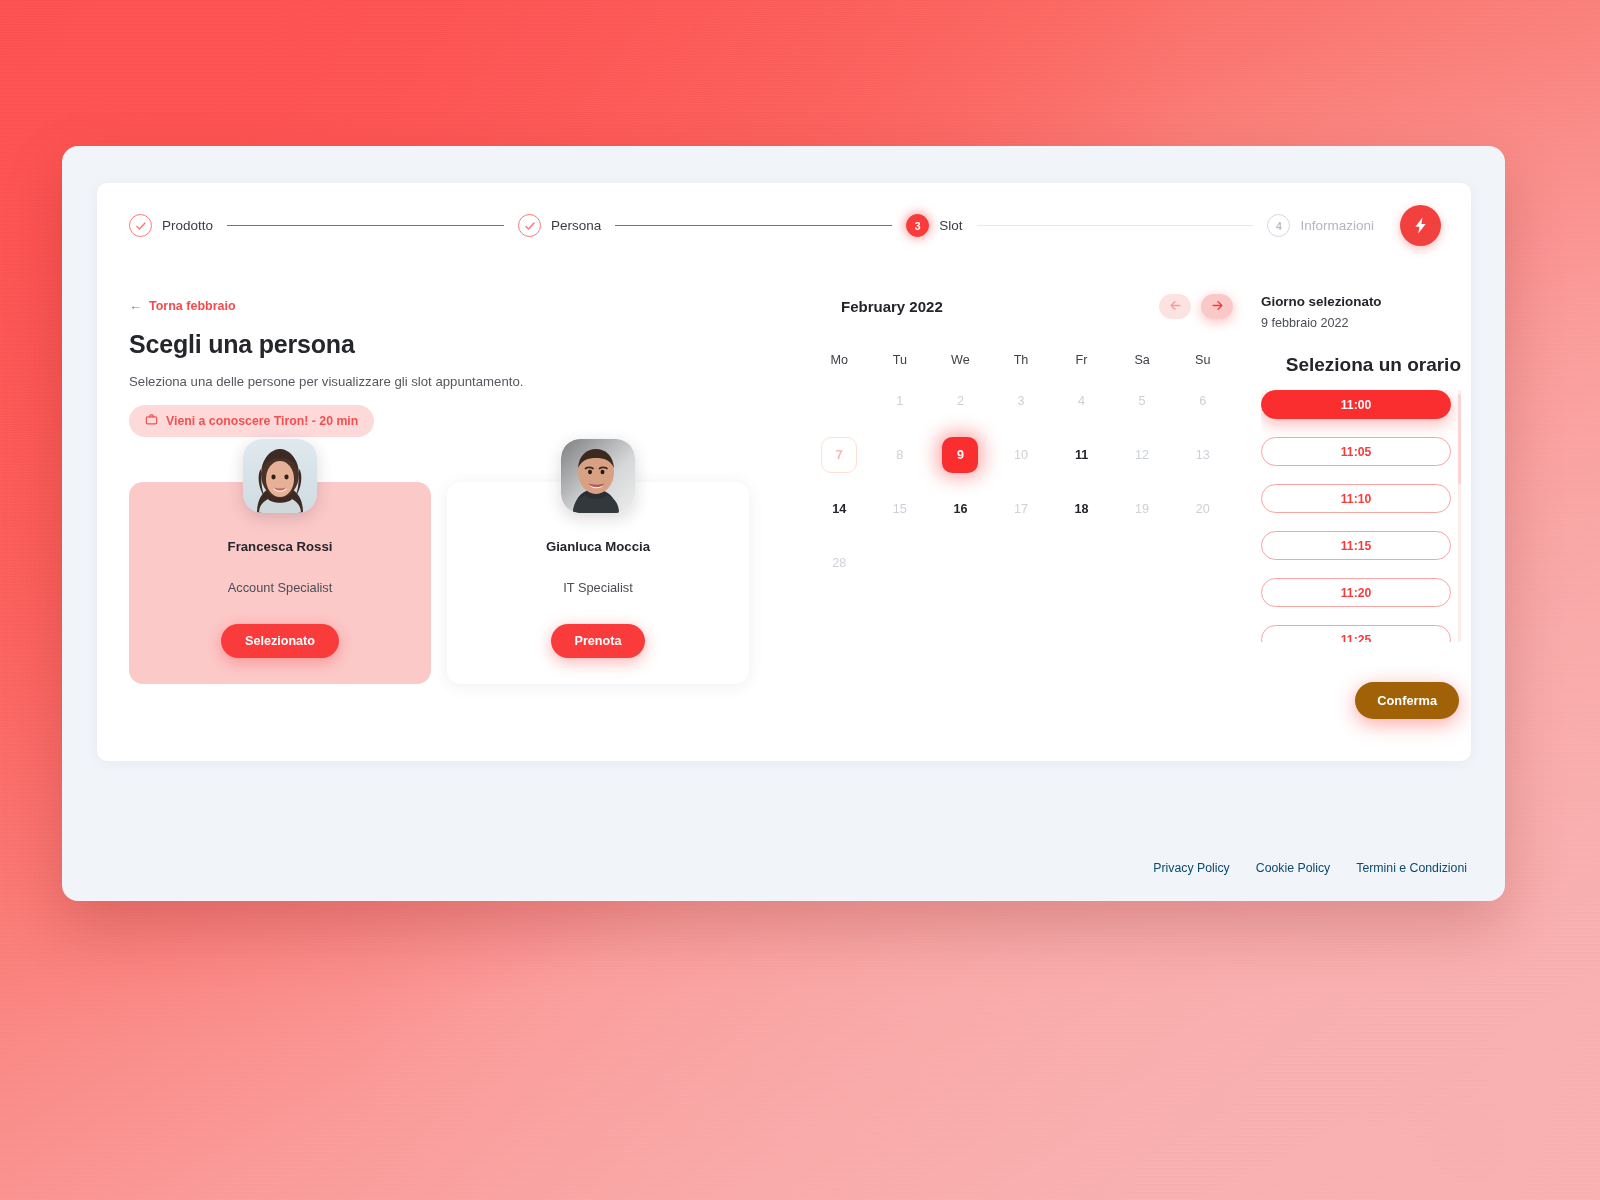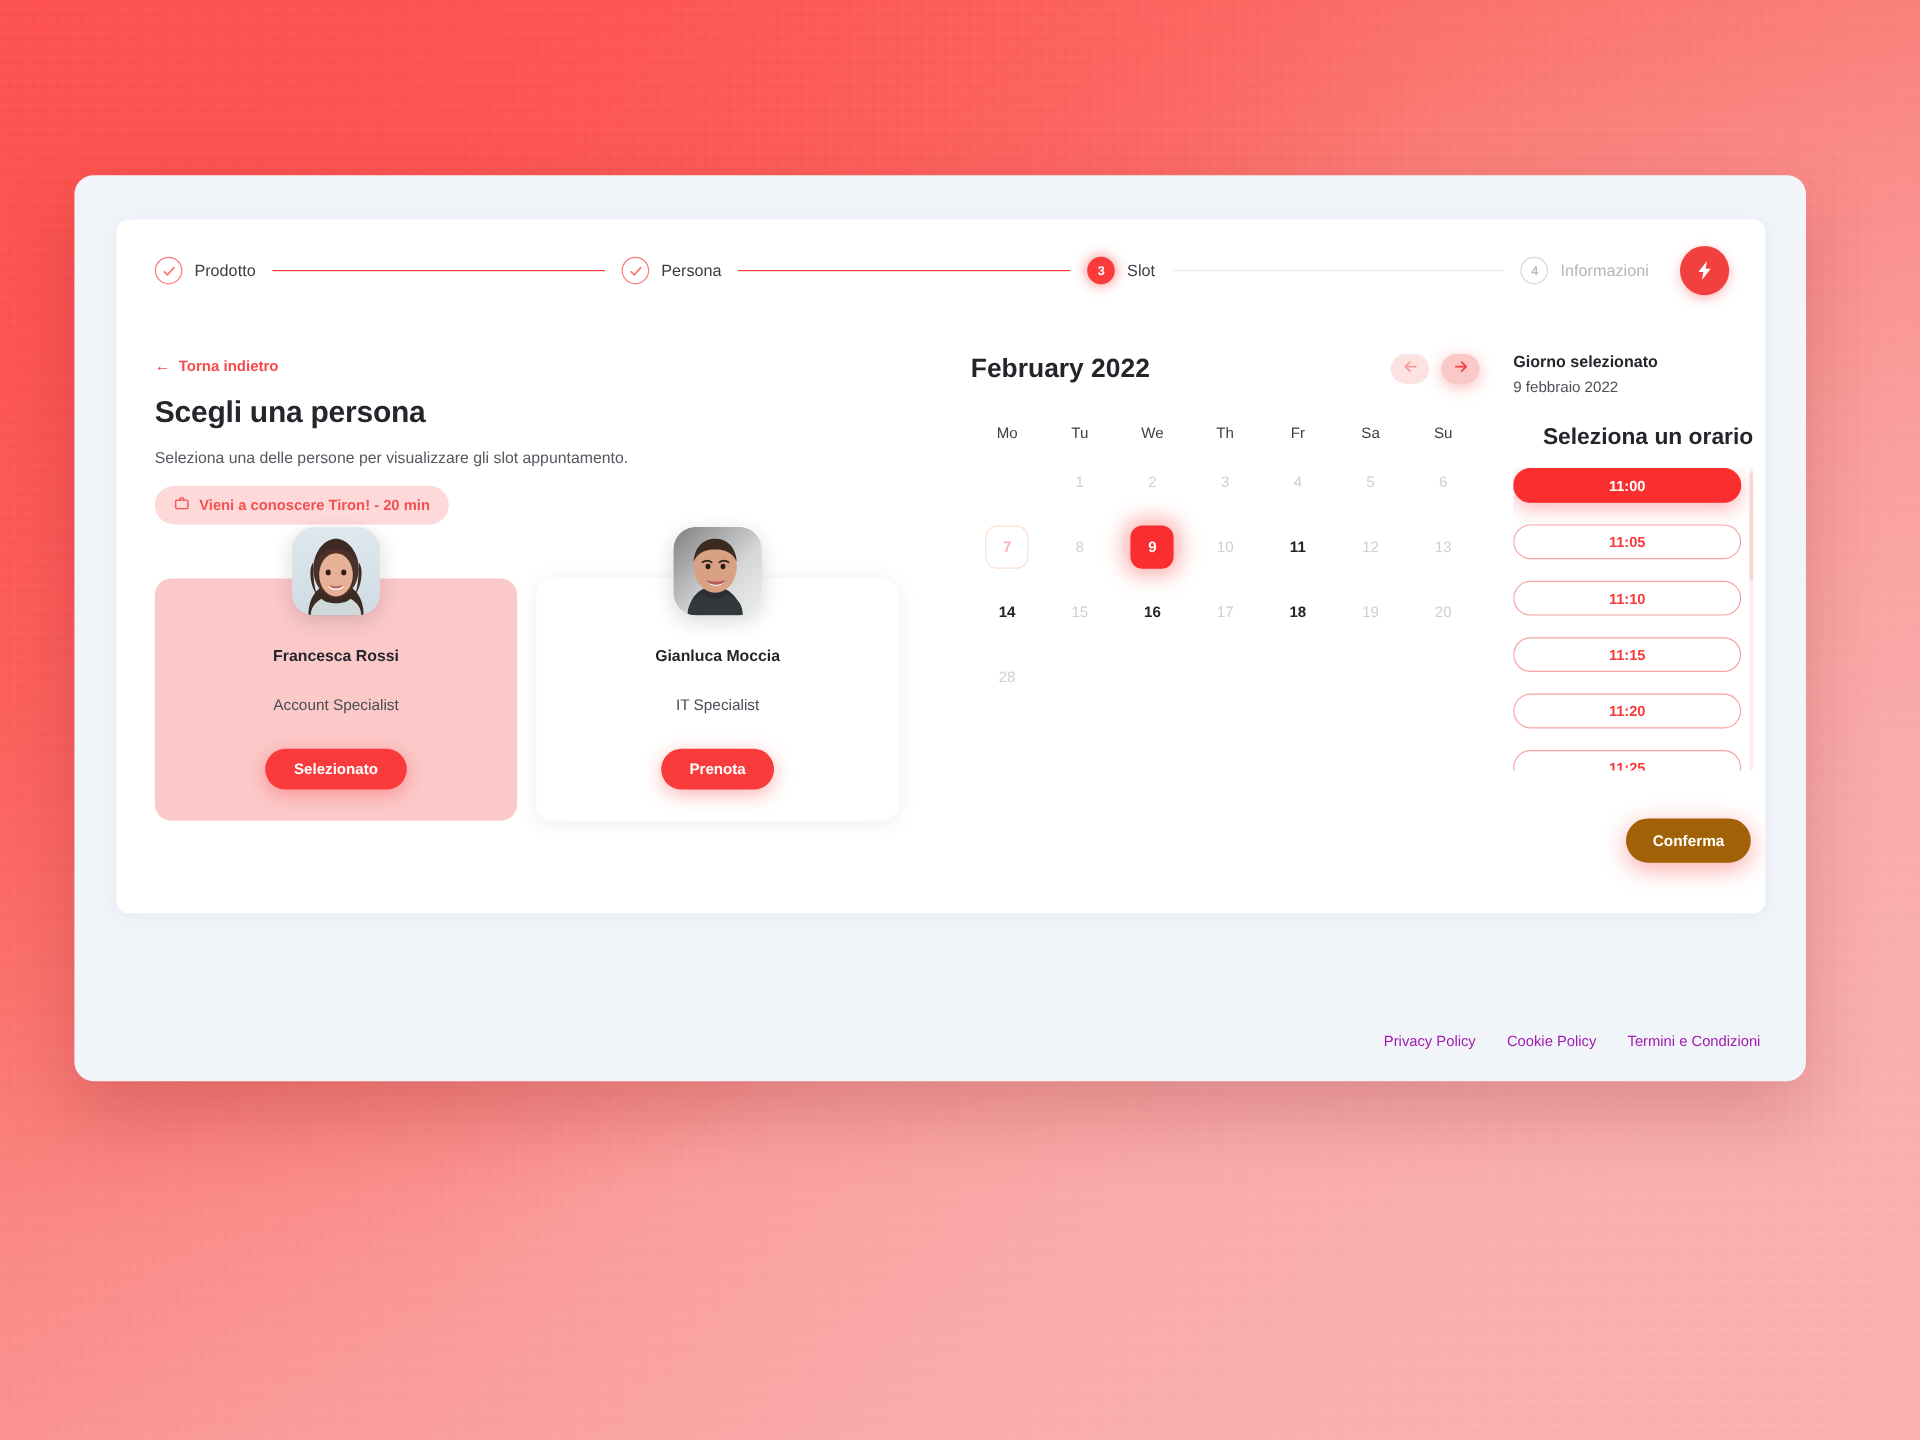--- a/index.html
+++ b/index.html
@@ -163,21 +163,21 @@
     border: none; border-radius: 20px;
     padding: 10px 24px;
     cursor: pointer;
     box-shadow: 0 4px 16px rgba(250,59,59,.40);
     font-family: inherit;
   }
 
   
   .calendar { width: 430px; padding-right: 6px; }
   .cal-head { display: flex; align-items: center; justify-content: space-between; }
-  .cal-month { font-size: 22px; font-weight: 700; color: #23252b; }
+  .cal-month { font-size: 15px; font-weight: 700; color: #23252b; margin-left: 32px; }
   .cal-nav { display: flex; gap: 10px; }
   .nav-btn {
     width: 32px; height: 25px; border-radius: 13px;
     border: none; cursor: pointer;
     display: flex; align-items: center; justify-content: center;
     font-family: inherit;
   }
   .nav-btn.prev { background: #fde2e2; color: #f99a9a; }
   .nav-btn.next { background: #fbc8c8; color: #f53c3c; box-shadow: 0 3px 12px rgba(250,100,100,.42); }
   .nav-btn svg { width: 13px; height: 13px; }
@@ -267,21 +267,21 @@
     margin-top: 20px;
   }
 
   
   .footer {
     position: absolute;
     right: 38px; bottom: 26px;
     display: flex; gap: 26px;
   }
   .footer a {
-    font-size: 12.3px; color: #a21caf; text-decoration: none; cursor: pointer;
+    font-size: 12.3px; color: #0c4a6e; text-decoration: none; cursor: pointer;
   }
 </style>
 </head>
 <body>
 
 <div class="backdrop"></div>
 <div class="noise"></div>
 
 <div class="window">
 
@@ -325,21 +325,21 @@
             <path d="M14.5 2 5.5 13.6h5.2L9.2 22l9.3-11.9h-5.4z"></path>
           </svg>
       </div>
     </div>
 
     <div class="content">
 
       <div class="left-pane">
         <div class="back-link">
           <span class="arrow">←</span>
-          <span>Torna indietro</span>
+          <span>Torna febbraio</span>
         </div>
 
         <div class="page-title">Scegli una persona</div>
         <div class="page-sub">Seleziona una delle persone per visualizzare gli slot appuntamento.</div>
 
         <div class="tag-pill">
           <span>
             <svg viewBox="0 0 24 24" fill="none" stroke="#f3504f" stroke-width="2.2" stroke-linecap="round" stroke-linejoin="round">
               <rect x="2.5" y="7" width="19" height="13" rx="2.2"></rect>
               <path d="M9 7V5.2A1.7 1.7 0 0 1 10.7 3.5h2.6A1.7 1.7 0 0 1 15 5.2V7"></path>

